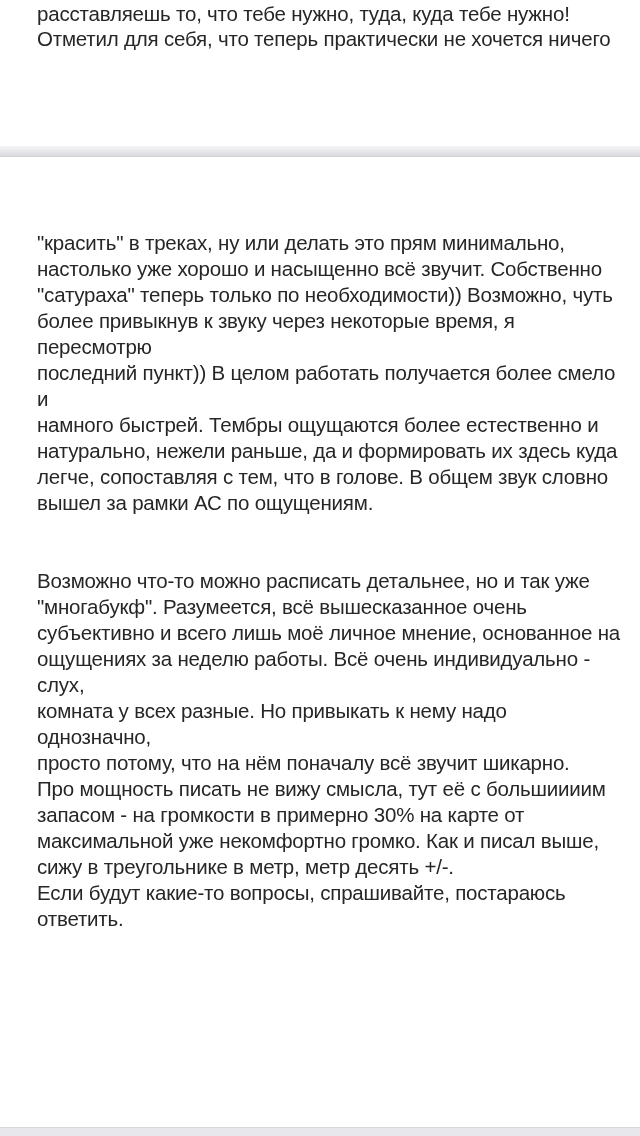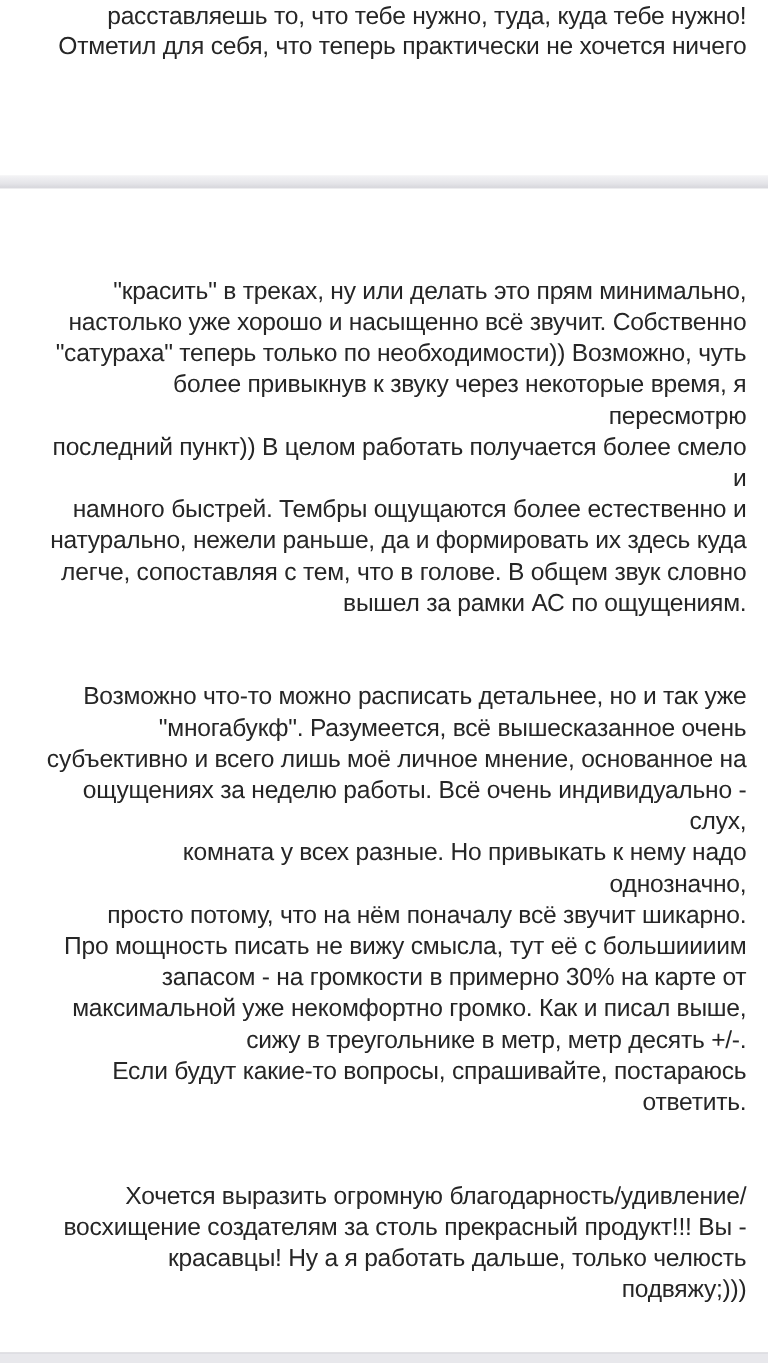--- a/index.html
+++ b/index.html
@@ -17,21 +17,20 @@
   }
   .text-block {
     position: absolute;
     left: 37px;
     width: 585px;
     font-size: 20.5px;
     line-height: 26px;
     letter-spacing: -0.2px;
     white-space: pre-line;
     color: #262626;
-    text-align: right;
   }
   .prev-post-text {
     top: 1px;
     line-height: 25px;
   }
   .post-body {
     top: 204px;
   }
   .post-body p {
     margin: 0 0 26px 0;
@@ -81,20 +80,17 @@
 субъективно и всего лишь моё личное мнение, основанное на
 ощущениях за неделю работы. Всё очень индивидуально - слух,
 комната у всех разные. Но привыкать к нему надо однозначно,
 просто потому, что на нём поначалу всё звучит шикарно.
 Про мощность писать не вижу смысла, тут её с большиииим
 запасом - на громкости в примерно 30% на карте от
 максимальной уже некомфортно громко. Как и писал выше,
 сижу в треугольнике в метр, метр десять +/-.
 Если будут какие-то вопросы, спрашивайте, постараюсь
 ответить.</p>
-  <p>Хочется выразить огромную благодарность/удивление/
-восхищение создателям за столь прекрасный продукт!!! Вы -
-красавцы! Ну а я работать дальше, только челюсть подвяжу;)))</p>
   
   
 </div>
 
 <div class="feed-divider-bottom"></div>
 
 </body></html>

